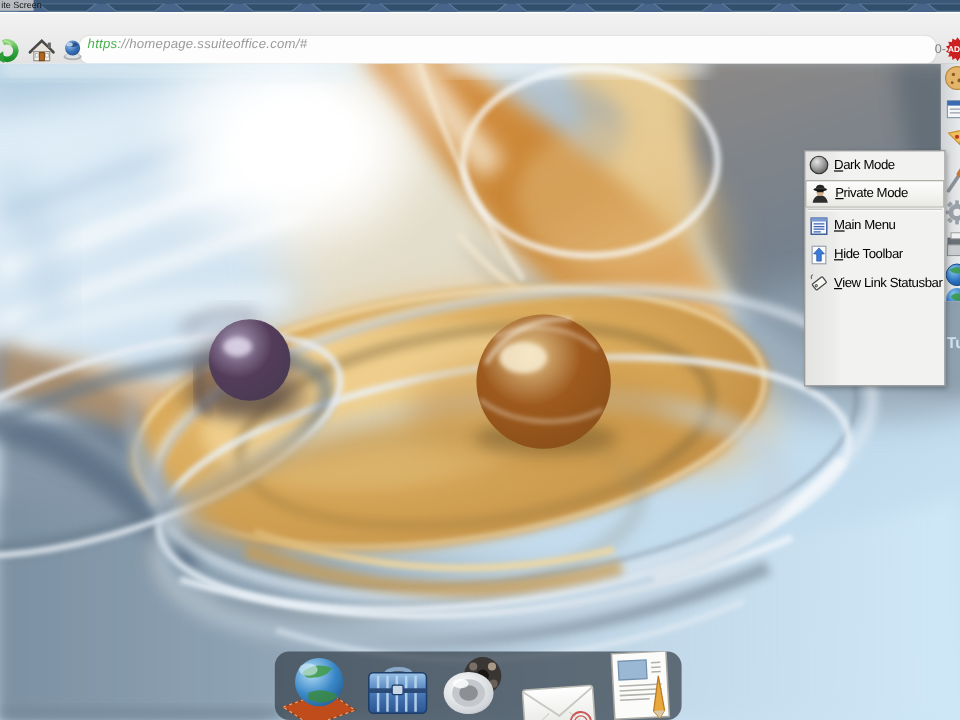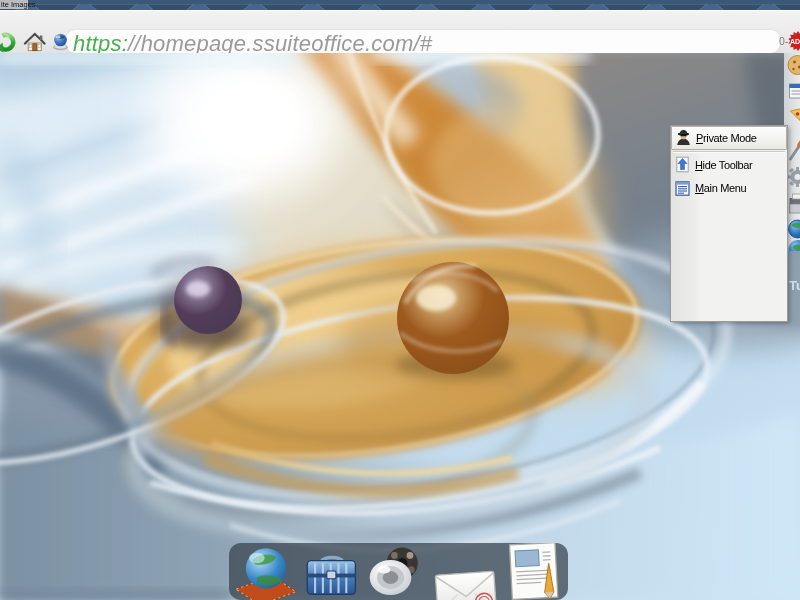--- a/index.html
+++ b/index.html
@@ -7,21 +7,21 @@
   #stage{position:relative;width:800px;height:600px;overflow:hidden;}
   
   #topstrip{position:absolute;left:0;top:0;width:800px;height:10px;background:#3a5878;overflow:hidden;}
   #titletag{position:absolute;left:0;top:0;width:27px;height:9px;background:#b9bdc2;
     font-size:7.5px;color:#111;line-height:9px;white-space:nowrap;z-index:3;padding-left:1px;}
   
   #toolbar{position:absolute;left:0;top:10px;width:800px;height:43px;
     background:linear-gradient(#f2f2f2,#e9e9e9 70%,#e2e2e2);border-top:1px solid #fff;box-sizing:border-box;}
   #addrbar{position:absolute;left:66px;top:19px;width:714px;height:23px;background:#fdfdfd;
     border-radius:9px;box-shadow:0 0 2px rgba(0,0,0,0.12);}
-  #addrtext{position:absolute;left:7px;top:1px;font-size:22px;font-style:italic;color:#9a9a9a;
+  #addrtext{position:absolute;left:7px;top:1px;font-size:11px;font-style:italic;color:#9a9a9a;
     letter-spacing:0.2px;white-space:nowrap;}
   #addrtext .grn{color:#49b04f;}
   
   #content{position:absolute;left:0;top:53px;width:800px;height:547px;overflow:hidden;}
   
   #sidebar{position:absolute;left:784px;top:53px;width:16px;height:198px;
     background:linear-gradient(90deg,#cfd2d4,#e8eaec);z-index:5;}
   #tulabel{position:absolute;left:789px;top:278px;z-index:5;color:#cfe2ee;font-size:13px;font-weight:bold;}
   
   #dock{position:absolute;left:229px;top:543px;width:339px;height:57px;
@@ -54,21 +54,21 @@
         <path d="M431,0 L479,0 L471,6.5 L439,6.5 Z" fill="#32506e" stroke="#5d7b98" stroke-width="1"></path>
         <path d="M488,0 L536,0 L528,6.5 L496,6.5 Z" fill="#32506e" stroke="#5d7b98" stroke-width="1"></path>
         <path d="M545,0 L593,0 L585,6.5 L553,6.5 Z" fill="#32506e" stroke="#5d7b98" stroke-width="1"></path>
         <path d="M602,0 L650,0 L642,6.5 L610,6.5 Z" fill="#32506e" stroke="#5d7b98" stroke-width="1"></path>
         <path d="M659,0 L707,0 L699,6.5 L667,6.5 Z" fill="#32506e" stroke="#5d7b98" stroke-width="1"></path>
         <path d="M716,0 L764,0 L756,6.5 L724,6.5 Z" fill="#32506e" stroke="#5d7b98" stroke-width="1"></path>
         <path d="M773,0 L821,0 L813,6.5 L781,6.5 Z" fill="#32506e" stroke="#5d7b98" stroke-width="1"></path>
         <path d="M830,0 L878,0 L870,6.5 L838,6.5 Z" fill="#32506e" stroke="#5d7b98" stroke-width="1"></path>
         <rect y="8" width="800" height="2" fill="#32506c"></rect>
       </svg></div>
-  <div id="titletag">ite Images</div>
+  <div id="titletag">ite Screen</div>
   <div id="toolbar">
     <div id="addrbar">
         <div id="addrtext"><span class="grn">https:</span>//homepage.ssuiteoffice.com/#</div>
       </div>
     <svg style="position:absolute;left:0;top:0" width="800" height="43">
   <defs>
     <linearGradient id="garr" x1="0" y1="0" x2="0" y2="1">
       <stop offset="0" stop-color="#8fd77e"></stop>
             <stop offset="0.5" stop-color="#37a93f"></stop>
             <stop offset="1" stop-color="#1d8f2a"></stop>
@@ -377,46 +377,71 @@
               <line x1="312" y1="17" x2="318" y2="17"></line>
               <line x1="312" y1="20" x2="318" y2="20"></line>
             </g>
 </g>
 <path d="M316,22 L320,44 L317,49 L313,44.5 Z" fill="#e8a83c" stroke="#b87820" stroke-width="0.8"></path>
 <path d="M317,49 L320,44 L313,44.5 Z" fill="#d8c8a8"></path>
         </g>
 </svg>
     </div>
   <div id="menu">
+    <div class="mi">
+        <span class="ic"><svg width="17" height="17" viewBox="0 0 17 17">
+<defs>
+              <radialGradient id="mdark" cx="0.38" cy="0.32" r="0.85">
+<stop offset="0" stop-color="#e4e4e4"></stop>
+                <stop offset="0.45" stop-color="#a2a2a2"></stop>
+<stop offset="0.8" stop-color="#6a6a6a"></stop>
+                <stop offset="1" stop-color="#404040"></stop>
+              </radialGradient>
+            </defs>
+<circle cx="8.5" cy="8.5" r="7.3" fill="url(#mdark)" stroke="#333" stroke-width="1"></circle>
+<path d="M4,12.5 A7 7 0 0 0 13,12.5 A8 9 0 0 1 4,12.5 Z" fill="#555" opacity="0.6"></path>
+          </svg></span>
+        <span class="tx"><u>D</u>ark Mode</span>
+      </div>
     <div class="mi hl">
         <span class="ic"><svg width="17" height="17" viewBox="0 0 17 17">
 <path d="M2.2,16 C3,11.5 5.6,9.8 8.5,9.8 C11.4,9.8 14,11.5 14.8,16 Z" fill="#2e2e2e"></path>
 <circle cx="8.5" cy="7.4" r="2.9" fill="#d8b088"></circle>
 <path d="M5.6,7.2 C5.6,5.6 7,4.8 8.5,4.8 C10,4.8 11.4,5.6 11.4,7.2 Z" fill="#1e1e1e"></path>
 <ellipse cx="8.5" cy="4.9" rx="5.6" ry="1.5" fill="#111"></ellipse>
 <path d="M4.8,4.6 C4.8,2.2 6.2,1 8.5,1 C10.8,1 12.2,2.2 12.2,4.6 Z" fill="#262626"></path>
 <rect x="4.8" y="3.6" width="7.4" height="1.2" fill="#3a3a3a"></rect>
           </svg></span>
         <span class="tx"><u>P</u>rivate Mode</span>
       </div>
     <div class="msep"></div>
-    <div class="mi">
-        <span class="ic"><svg width="17" height="17" viewBox="0 0 17 17">
-<rect x="2.8" y="1.2" width="11.4" height="14.6" fill="#fcfcfa" stroke="#9aa2b2" stroke-width="1"></rect>
-<path d="M8.5,2.6 L13,7.6 L10.4,7.6 L10.4,13.6 L6.6,13.6 L6.6,7.6 L4,7.6 Z" fill="#3a7ad8" stroke="#2255aa" stroke-width="0.6"></path>
-          </svg></span>
-        <span class="tx"><u>H</u>ide Toolbar</span>
-      </div>
     <div class="mi">
         <span class="ic"><svg width="17" height="17" viewBox="0 0 17 17">
 <rect x="2" y="1.8" width="13" height="13.4" fill="#f4f7fb" stroke="#3a5a9a" stroke-width="1.2"></rect>
 <rect x="2" y="1.8" width="13" height="2.8" fill="#7a9ad0"></rect>
 <g stroke="#3a62b4" stroke-width="1.1">
 <line x1="4" y1="6.6" x2="13" y2="6.6"></line>
               <line x1="4" y1="8.8" x2="13" y2="8.8"></line>
 <line x1="4" y1="11" x2="13" y2="11"></line>
               <line x1="4" y1="13.2" x2="10" y2="13.2"></line>
             </g>
           </svg></span>
         <span class="tx"><u>M</u>ain Menu</span>
       </div>
+    <div class="mi">
+        <span class="ic"><svg width="17" height="17" viewBox="0 0 17 17">
+<rect x="2.8" y="1.2" width="11.4" height="14.6" fill="#fcfcfa" stroke="#9aa2b2" stroke-width="1"></rect>
+<path d="M8.5,2.6 L13,7.6 L10.4,7.6 L10.4,13.6 L6.6,13.6 L6.6,7.6 L4,7.6 Z" fill="#3a7ad8" stroke="#2255aa" stroke-width="0.6"></path>
+          </svg></span>
+        <span class="tx"><u>H</u>ide Toolbar</span>
+      </div>
+    <div class="mi">
+        <span class="ic"><svg width="17" height="17" viewBox="0 0 17 17">
+<g transform="rotate(-38 8.5 9)">
+<rect x="3.2" y="6.2" width="10.8" height="6.2" rx="1" fill="#f8f8f2" stroke="#4a4a4a" stroke-width="1.1"></rect>
+<circle cx="5.4" cy="9.3" r="0.9" fill="none" stroke="#4a4a4a" stroke-width="0.8"></circle>
+            </g>
+<path d="M2.5,5.5 C1.5,4 2,2.5 3.5,2" fill="none" stroke="#666" stroke-width="0.9"></path>
+          </svg></span>
+        <span class="tx"><u>V</u>iew Link Statusbar</span>
+      </div>
   </div>
 </div>
 
 </body></html>

